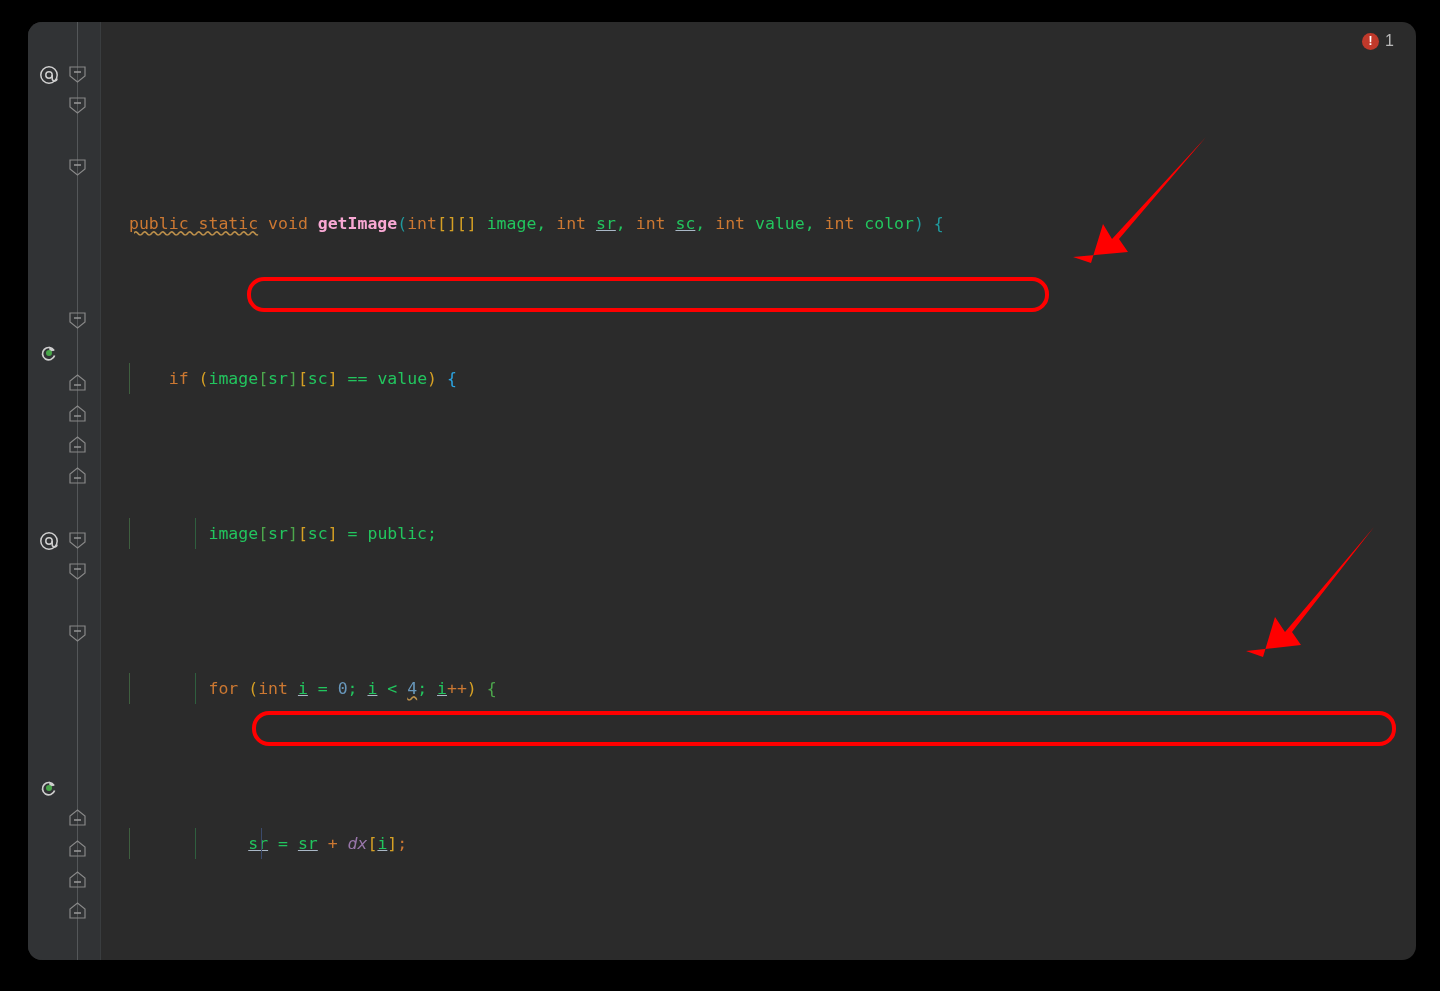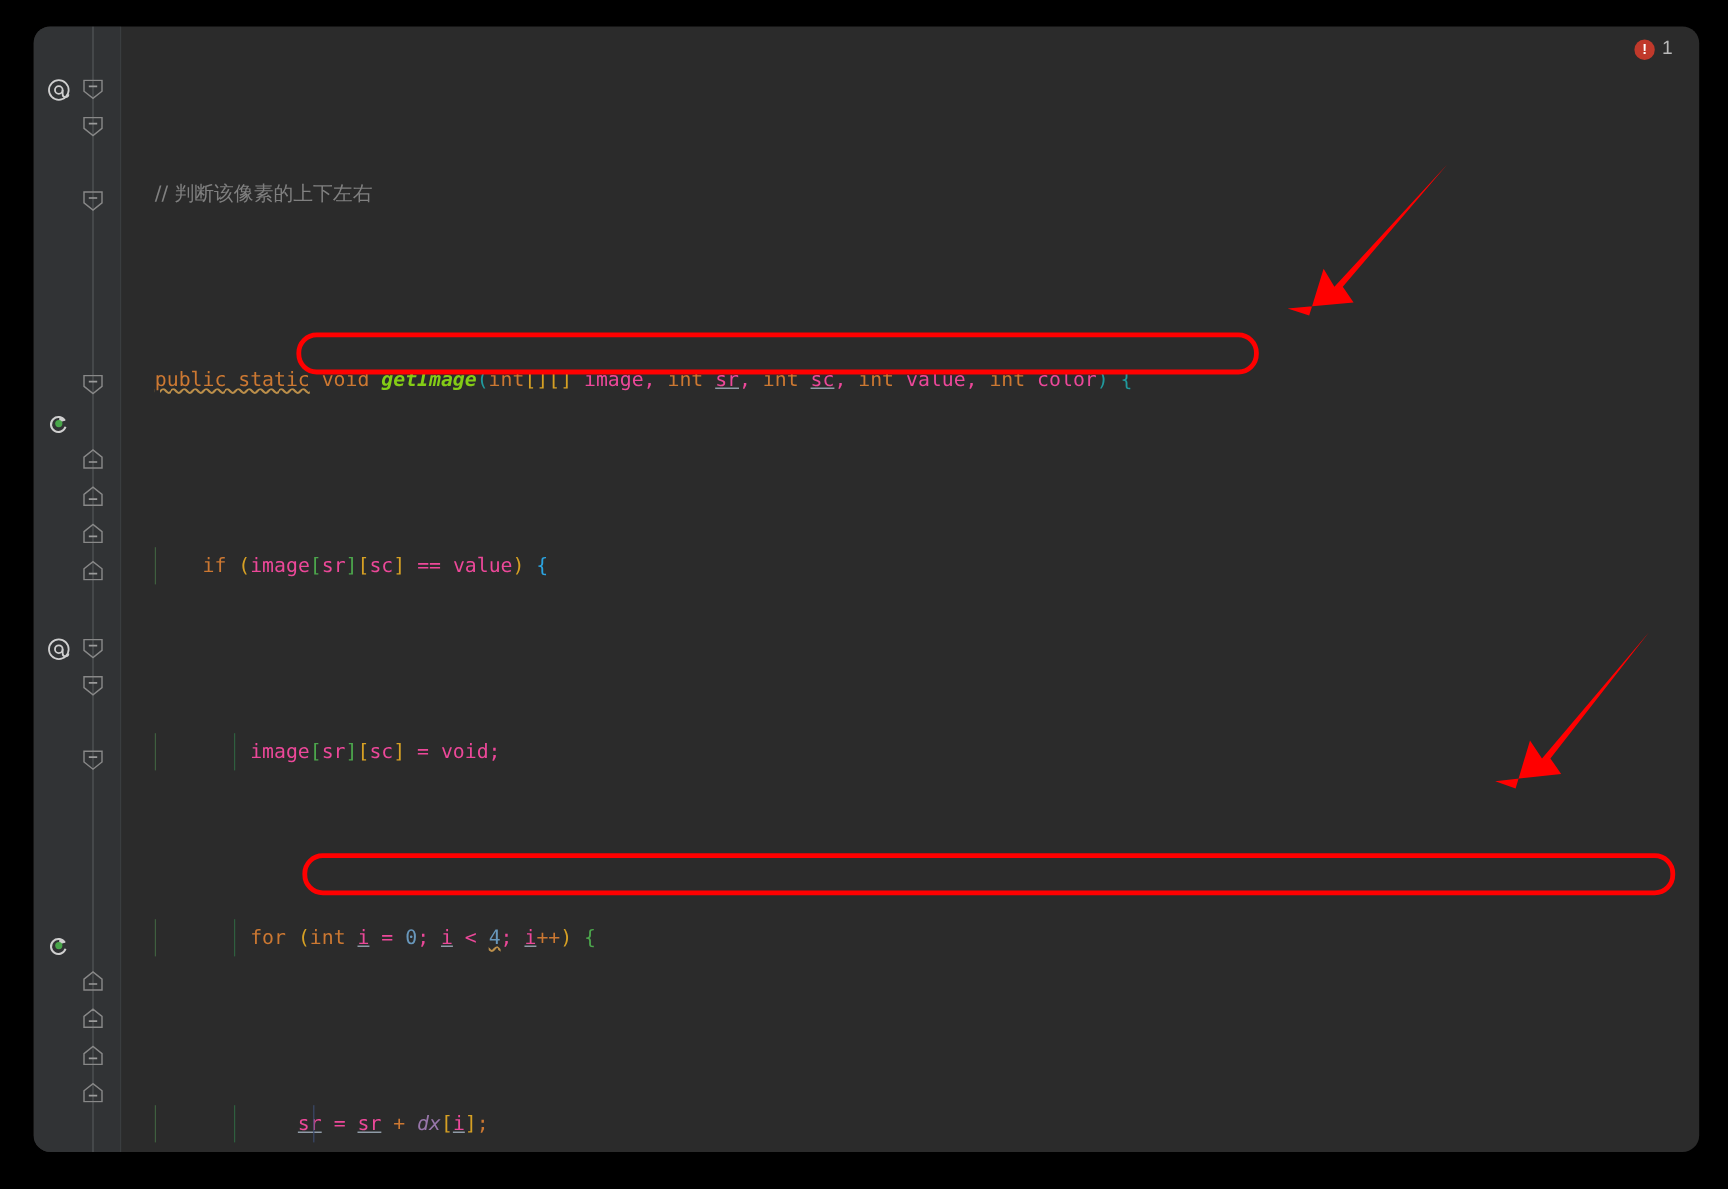--- a/index.html
+++ b/index.html
@@ -42,22 +42,22 @@
   .line{position:relative;height:31px;padding-left:28px;}
 
   
   .ig{position:absolute;top:0;height:31px;width:1px;}
   .ig.g1{background:#3f5f3f;}
   .ig.g2{background:#2f5f3f;}
   .ig.g3{background:#3b4a6b;}
 
   
   .kw{color:#cc7832;}
-  .mth{color:#84cc16;font-weight:bold;font-style:italic;}
-  .txt{color:#ec4899;}
+  .mth{color:#f9a8d4;font-weight:bold;}
+  .txt{color:#22c55e;}
   .num{color:#6897bb;}
   .fld{color:#9876aa;font-style:italic;}
   .cmt{color:#808080;}
   .u{text-decoration:underline;text-decoration-color:#a9b7c6;}
   .wavy{text-decoration:underline;text-decoration-style:wavy;text-decoration-color:#bc8f4a;margin-top:41px;}
 
   
   .b1{color:#20999d;}
   .b3{color:#2ba3e0;}
   .b4{color:#4ca64c;}
@@ -244,30 +244,29 @@
     </div>
 
     <div id="errbadge">
       <span class="dot">!</span>
       <span class="cnt">1</span>
     </div>
 
     <div id="code">
 
       
-      <div class="line"><span class="cmt cjk">// 判断该像素的上下左右</span></div>
 
       
       <div class="line"><span class="kw wavy">public static</span><span class="kw"> void </span><span class="mth">getImage</span><span class="b1">(</span><span class="kw">int</span><span class="b5">[]</span><span class="b5">[]</span><span class="txt"> image, </span><span class="kw">int </span><span class="txt u">sr</span><span class="txt">, </span><span class="kw">int </span><span class="txt u">sc</span><span class="txt">, </span><span class="kw">int </span><span class="txt">value, </span><span class="kw">int </span><span class="txt">color</span><span class="b1">)</span><span class="b1"> {</span></div>
 
       
       <div class="line"><span class="ig g1" style="left:28px"></span><span class="txt">    </span><span class="kw">if </span><span class="b5">(</span><span class="txt">image</span><span class="b4">[</span><span class="txt">sr</span><span class="b4">]</span><span class="b5">[</span><span class="txt">sc</span><span class="b5">]</span><span class="txt"> == value</span><span class="b5">)</span><span class="b3"> {</span></div>
 
       
-      <div class="line"><span class="ig g1" style="left:28px"></span><span class="ig g2" style="left:94px"></span><span class="txt">        image</span><span class="b4">[</span><span class="txt">sr</span><span class="b4">]</span><span class="b5">[</span><span class="txt">sc</span><span class="b5">]</span><span class="txt"> = void;</span></div>
+      <div class="line"><span class="ig g1" style="left:28px"></span><span class="ig g2" style="left:94px"></span><span class="txt">        image</span><span class="b4">[</span><span class="txt">sr</span><span class="b4">]</span><span class="b5">[</span><span class="txt">sc</span><span class="b5">]</span><span class="txt"> = public;</span></div>
 
       
       <div class="line"><span class="ig g1" style="left:28px"></span><span class="ig g2" style="left:94px"></span><span class="txt">        </span><span class="kw">for </span><span class="b5">(</span><span class="kw">int </span><span class="txt u">i</span><span class="txt"> = </span><span class="num">0</span><span class="txt">; </span><span class="txt u">i</span><span class="txt"> &lt; </span><span class="num wavy">4</span><span class="txt">; </span><span class="txt u">i</span><span class="kw">++</span><span class="b5">)</span><span class="b4"> {</span></div>
 
       
       <div class="line"><span class="ig g1" style="left:28px"></span><span class="ig g2" style="left:94px"></span><span class="ig g3" style="left:160px"></span><span class="txt">            </span><span class="txt u">sr</span><span class="txt"> = </span><span class="txt u">sr</span><span class="kw"> + </span><span class="fld">dx</span><span class="b5">[</span><span class="txt u">i</span><span class="b5">]</span><span class="kw">;</span></div>
 
       
       
 

